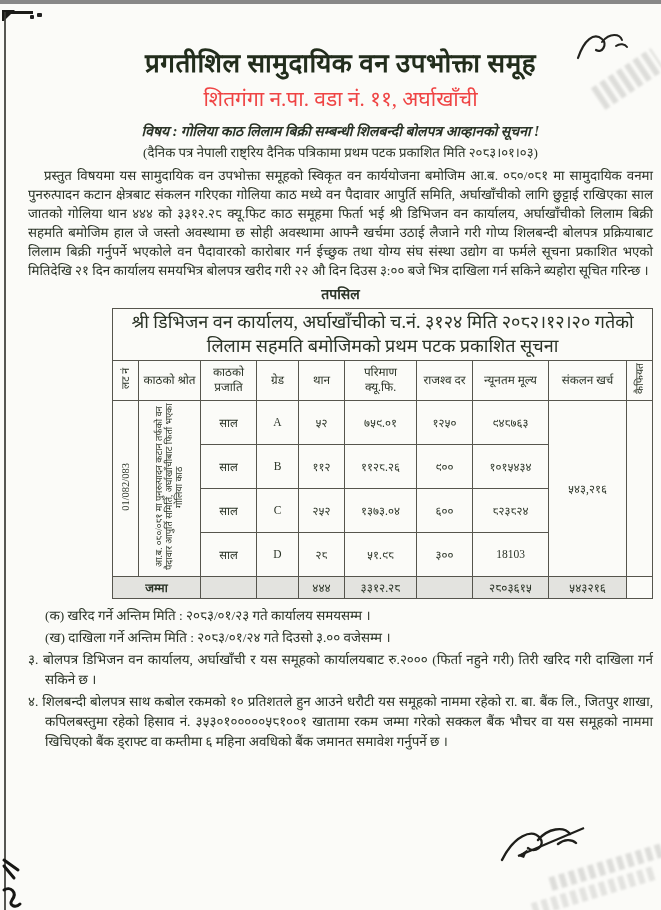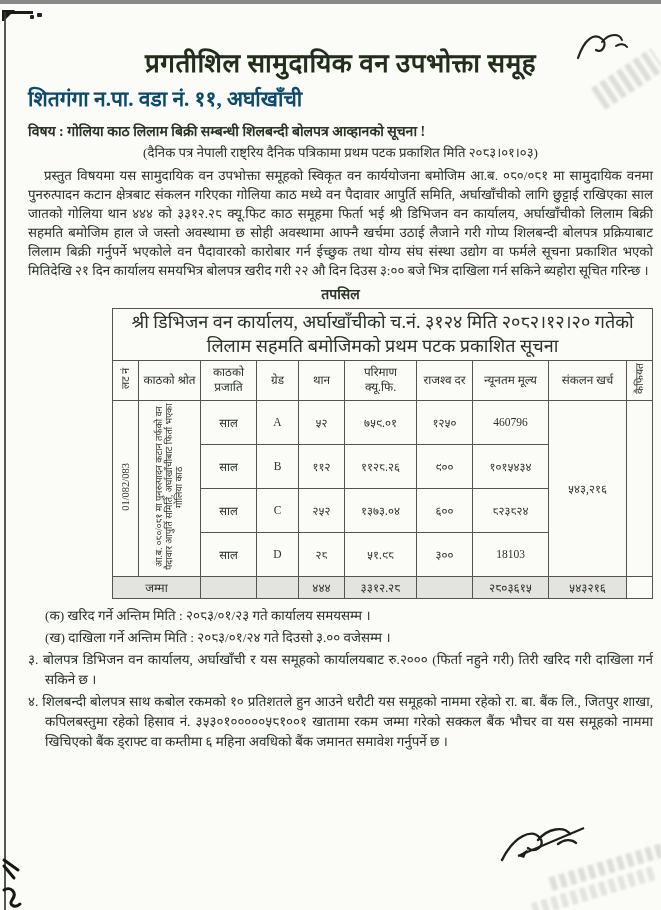--- a/index.html
+++ b/index.html
@@ -25,45 +25,45 @@
   .stamp-top { top:62px; left:592px; width:72px; height:26px; transform:rotate(-34deg); }
   .stamp-bottom { top:856px; left:548px; width:118px; height:14px; transform:rotate(-17deg); }
   .stamp-bottom2 { top:880px; left:530px; width:130px; height:14px; transform:rotate(-17deg); opacity:.16; }
   .sig-top { position:absolute; top:22px; left:572px; }
   .sig-bottom { position:absolute; top:818px; left:488px; }
   .marks-bottomleft { position:absolute; top:852px; left:0; }
 
   
   .content { position:absolute; top:40px; left:28px; width:625px; }
   .org-name { text-align:center; font-size:26px; font-weight:bold; letter-spacing:.5px; color:#222d1c; }
-  .org-address { text-align:left; font-size:21px; font-weight:bold; margin-top:4px; color:#0c4a6e; }
+  .org-address { text-align:center; font-size:21px; font-weight:normal; margin-top:4px; color:#ef4444; }
   .ref-row { display:flex; justify-content:space-between; font-size:13px; margin-top:10px; }
   .ref-row .date { margin-right:28px; }
-  .subject { font-size:14px; font-weight:bold; margin-top:9px; }
+  .subject { text-align:center; font-size:14px; font-weight:bold; margin-top:9px;font-style:italic; }
   .pub-note { text-align:center; font-size:13.2px; margin-top:3px; }
   .body-par { font-size:13.3px; line-height:1.43; text-align:justify; margin-top:5px; text-indent:16px; }
   .tapasil { text-align:center; font-size:14px; font-weight:bold; margin-top:4px; }
   .item-heading { font-size:13.5px; font-weight:bold; margin-top:6px; margin-left:16px; }
 
   
   table.auction { border-collapse:collapse; margin-left:84px; margin-top:5px; table-layout:fixed;
     width:540px; font-size:11.5px; }
   table.auction td, table.auction th { border:1px solid #56554d; padding:1px 2px; text-align:center;
     vertical-align:middle; font-weight:normal; color:#2a3326; overflow:hidden; }
   td.cap { font-size:18px; padding:4px 14px; line-height:1.35; }
   tr.head th { font-size:11.8px; line-height:1.25; height:40px; }
   tr.data td { height:44px; }
   .vspan { display:inline-block; writing-mode:vertical-rl; transform:rotate(180deg); line-height:1.1; }
   .vhead { font-size:10.5px; }
   .lot { font-size:10.5px; max-height:165px; }
   .src { font-size:9.3px; max-height:168px; letter-spacing:0; }
   td.srccell { padding:1px 1px; }
   tr.total td { height:22px; background:#e3e3df; font-size:11.8px; }
   tr.total td.nofill { background:#fbfbf8; }
-  tr.total .tl { font-weight:normal; }
+  tr.total .tl { font-weight:bold; }
 
   
   .items { margin-top:7px; }
   .li { font-size:13.4px; line-height:1.5; padding-left:17px; text-indent:-17px; text-align:justify; margin-top:2px; }
   .sub { font-size:13.4px; line-height:1.5; margin-left:17px; margin-top:2px; }
 </style>
 </head>
 <body>
 
 <div class="page">
@@ -122,21 +122,21 @@
         <th><span class="vspan vhead">कैफियत</span></th>
       </tr>
       <tr class="data">
         <td rowspan="4"><span class="vspan lot">01/082/083</span></td>
         <td rowspan="4" class="srccell"><span class="vspan src">आ.ब. ०८०/०८१ मा पुनरुत्पादन कटान तर्फको वन पैदावार आपुर्ति समिति, अर्घाखाँचीबाट फिर्ता भएका गोलिया काठ</span></td>
         <td>साल</td>
         <td>A</td>
         <td>५२</td>
         <td>७५९.०१</td>
         <td>१२५०</td>
-        <td>460796</td>
+        <td>९४८७६३</td>
         <td rowspan="4">५४३,२१६</td>
         <td rowspan="4"></td>
       </tr>
       <tr class="data">
         <td>साल</td>
         <td>B</td>
         <td>११२</td>
         <td>११२८.२६</td>
         <td>९००</td>
         <td>१०१५४३४</td>

